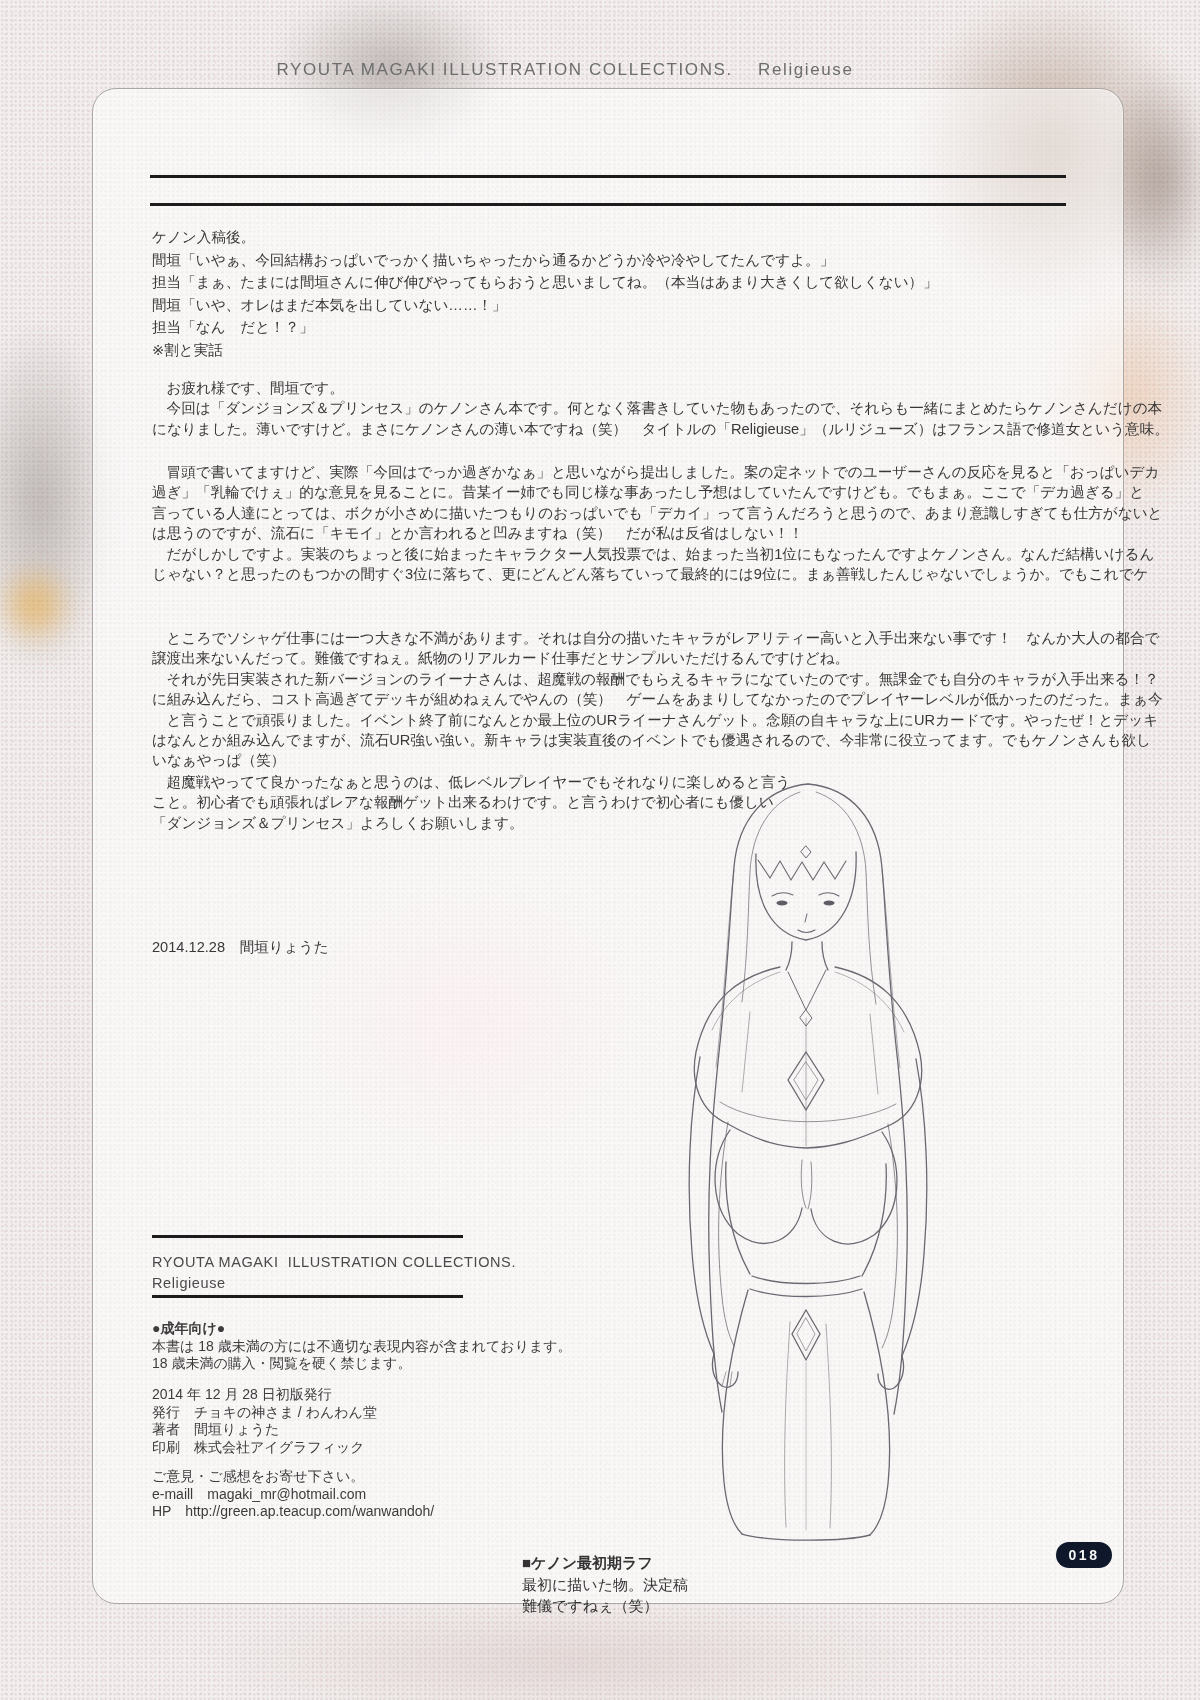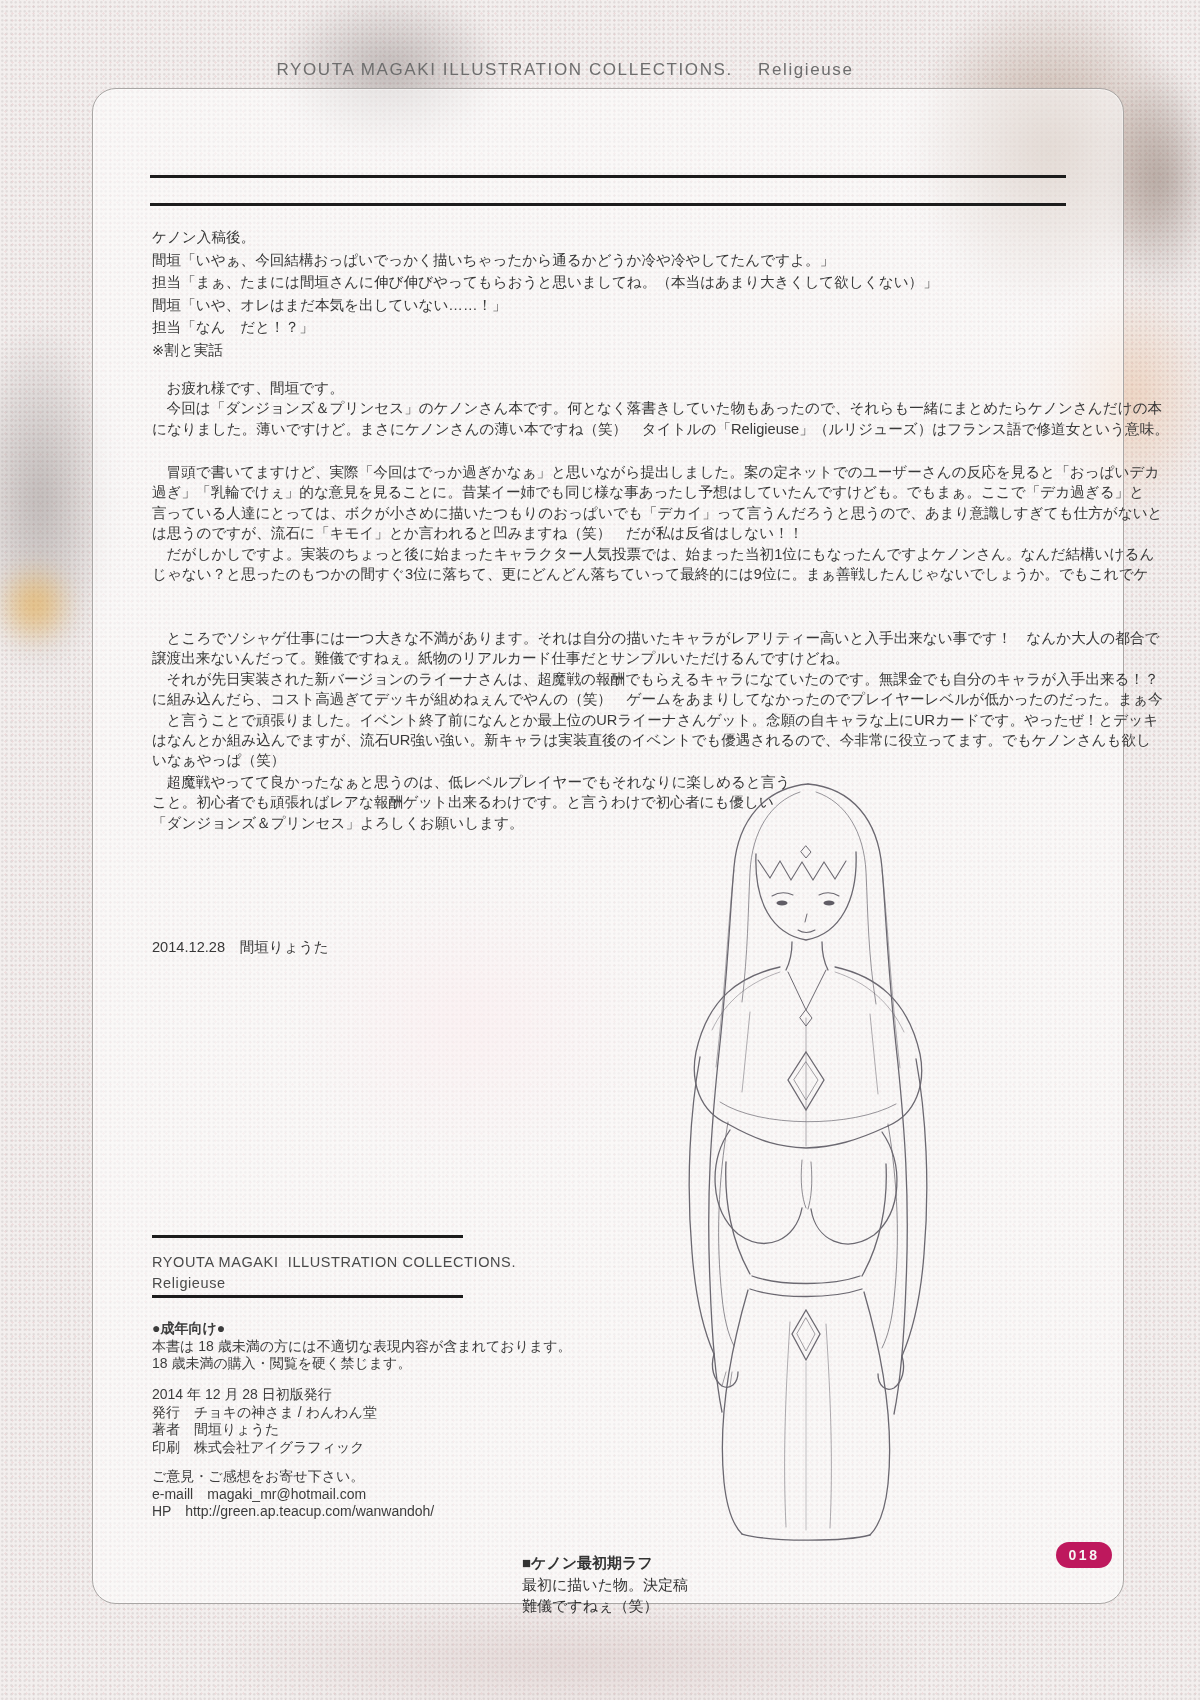--- a/index.html
+++ b/index.html
@@ -48,21 +48,21 @@
   .dlg .ln{line-height:22.6px;}
   .body .ln{line-height:20.4px;}
   .colo{font-size:14px;color:#3c3c3c;}
   .colo .ln{white-space:pre;line-height:17.6px;}
   .colo-title{font-size:14.5px;color:#4a4a4a;letter-spacing:.6px;white-space:pre;line-height:21px;}
   .bold{font-weight:bold;}
   .cap{font-size:15px;color:#333;}
   .cap .ln{white-space:pre;line-height:21.5px;}
   .badge{
     position:absolute;z-index:3;left:1056px;top:1542px;width:56px;height:26px;
-    background:#be185d;border-radius:13px;color:#f6f6f4;
+    background:#0f172a;border-radius:13px;color:#f6f6f4;
     font-size:14px;letter-spacing:2.5px;text-align:center;line-height:26px;font-weight:bold;
   }
   .sketch{position:absolute;z-index:2;left:630px;top:762px;width:380px;height:780px;}
 </style>
 </head>
 <body>
 
 <div id="page">
 
   <div class="ghost g1"></div>

